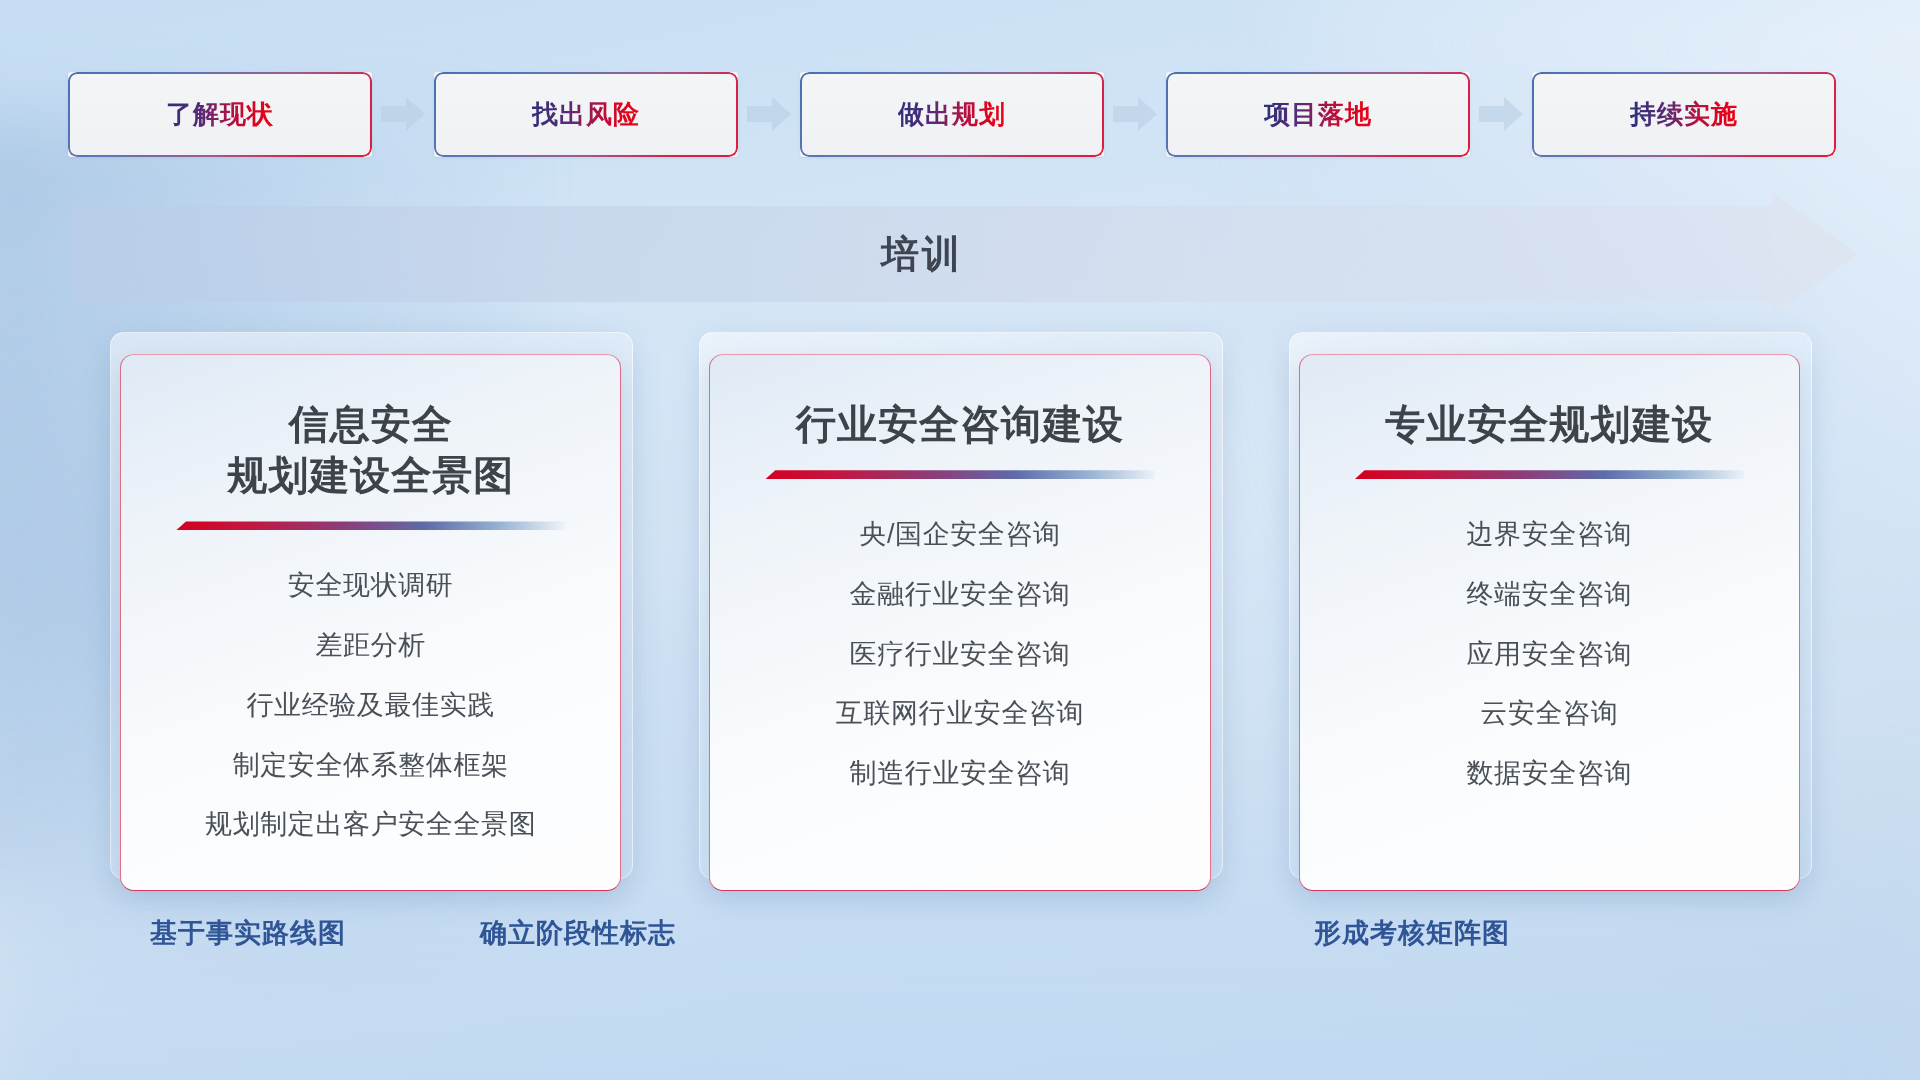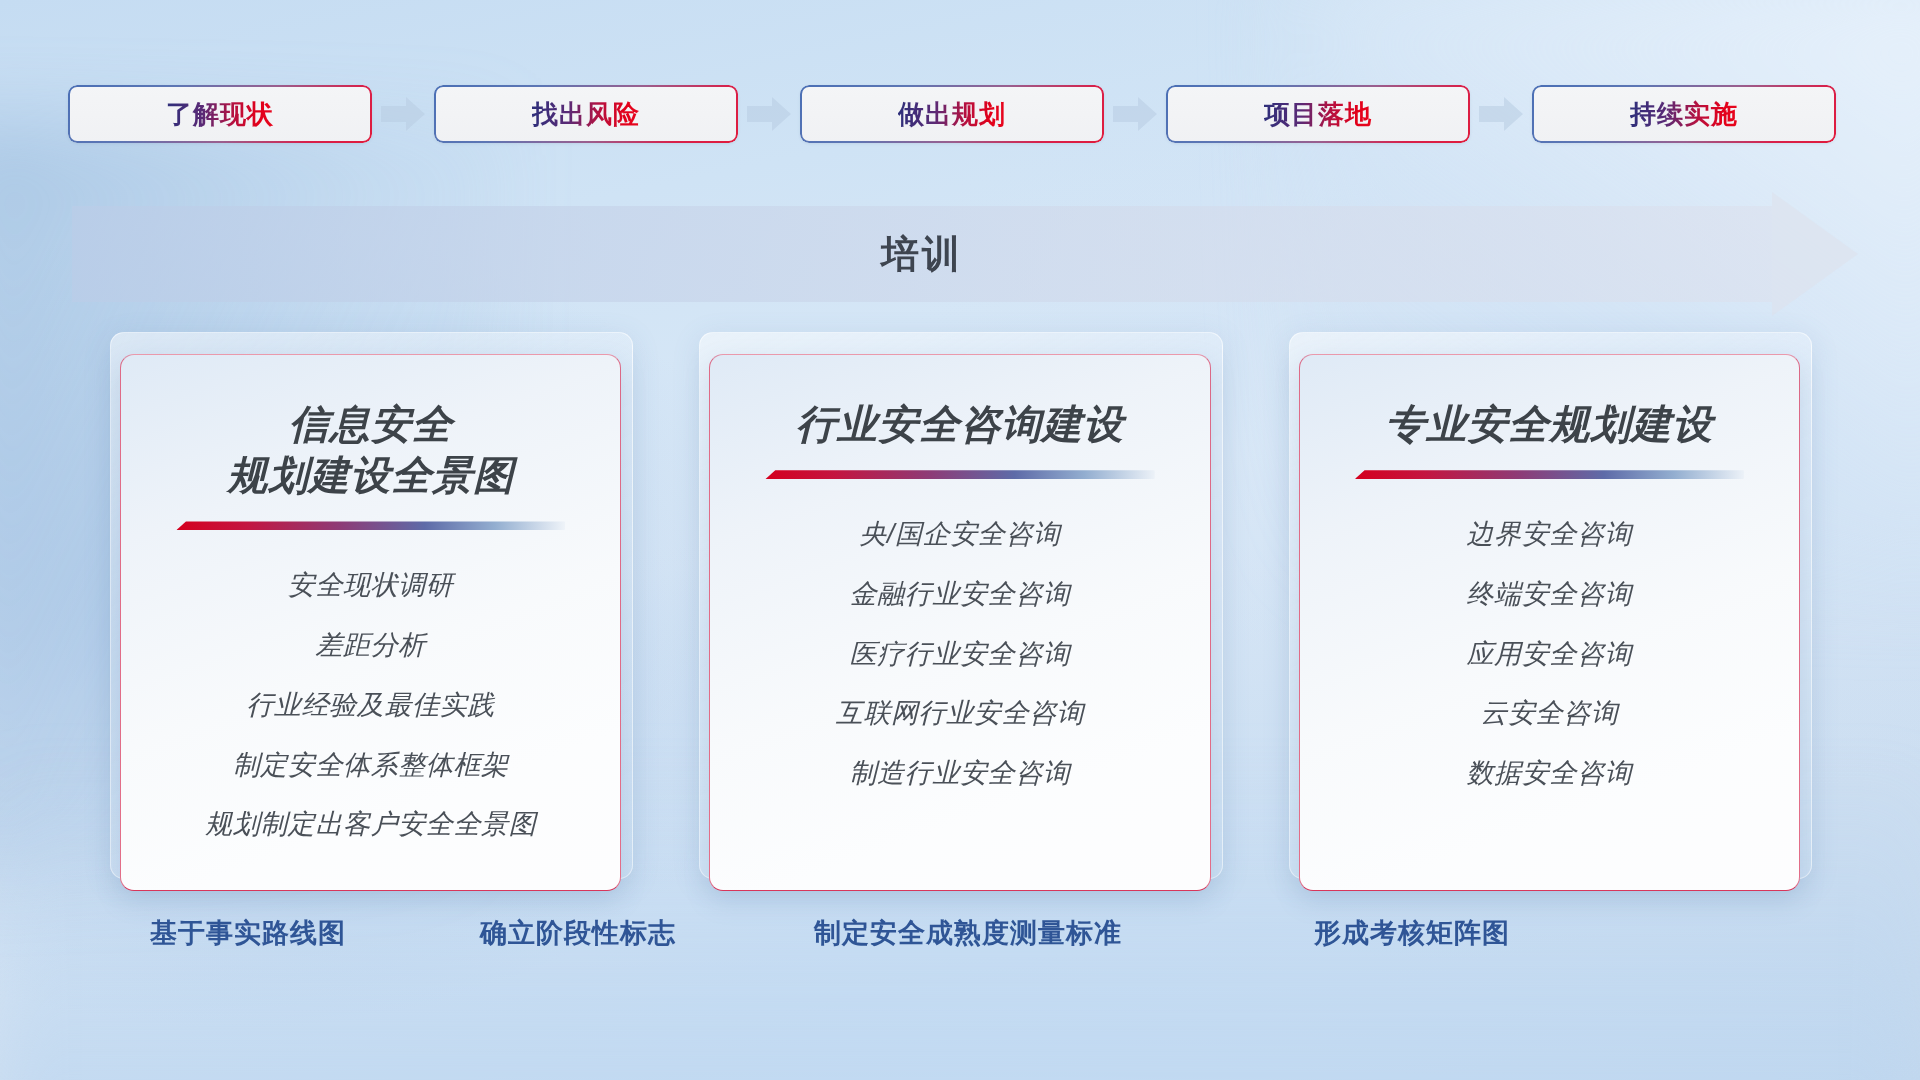--- a/index.html
+++ b/index.html
@@ -45,23 +45,23 @@
   
   #step-row {
     position: absolute;
     left: 68px; top: 78px;
     width: 1790px; height: 72px;
     display: flex;
     align-items: center;
   }
   .step-chip {
     position: relative;
-    width: 304px; height: 58px;
+    width: 304px; height: 85px;
     flex: 0 0 304px;
-    border-radius: 10px;
+    border-radius: 3px;
     background: linear-gradient(180deg, #f4f5f7 0%, #f2f3f5 50%, #f0f1f4 100%);
     display: flex; align-items: center; justify-content: center;
     box-shadow: 0 1px 3px rgba(60,90,130,0.10);
   }
   .step-chip::before {
     content: "";
     position: absolute; inset: 0;
     border-radius: 9px;
     padding: 2px;
     background: linear-gradient(135deg, #4a6fb5 0%, #5d76b4 30%, #9a5e8e 58%, #d8204a 82%, #e01b3c 100%);
@@ -119,21 +119,20 @@
     letter-spacing: 3px;
   }
 
   
   #cards {
     position: absolute;
     left: 110px; top: 332px;
     width: 1700px; height: 545px;
     display: flex;
     gap: 68px;
-    font-style: italic;
   }
   .card-wrap {
     position: relative;
     flex: 1 1 0;
     height: 545px;
   }
   .card-glass {
     position: absolute;
     left: 0; top: 0;
     width: 100%; height: 545px;
@@ -318,17 +317,16 @@
           <div class="card-list-item">数据安全咨询</div>
         </div>
       </div>
     </div>
 
   </div>
 
   <div id="footer-labels">
     <div class="footer-label" style="left:248px">基于事实路线图</div>
     <div class="footer-label" style="left:578px">确立阶段性标志</div>
-    <div class="footer-label" style="left:968px">制定安全成熟度测量标准</div>
     <div class="footer-label" style="left:1412px">形成考核矩阵图</div>
   </div>
 
 </div>
 
 </body></html>

